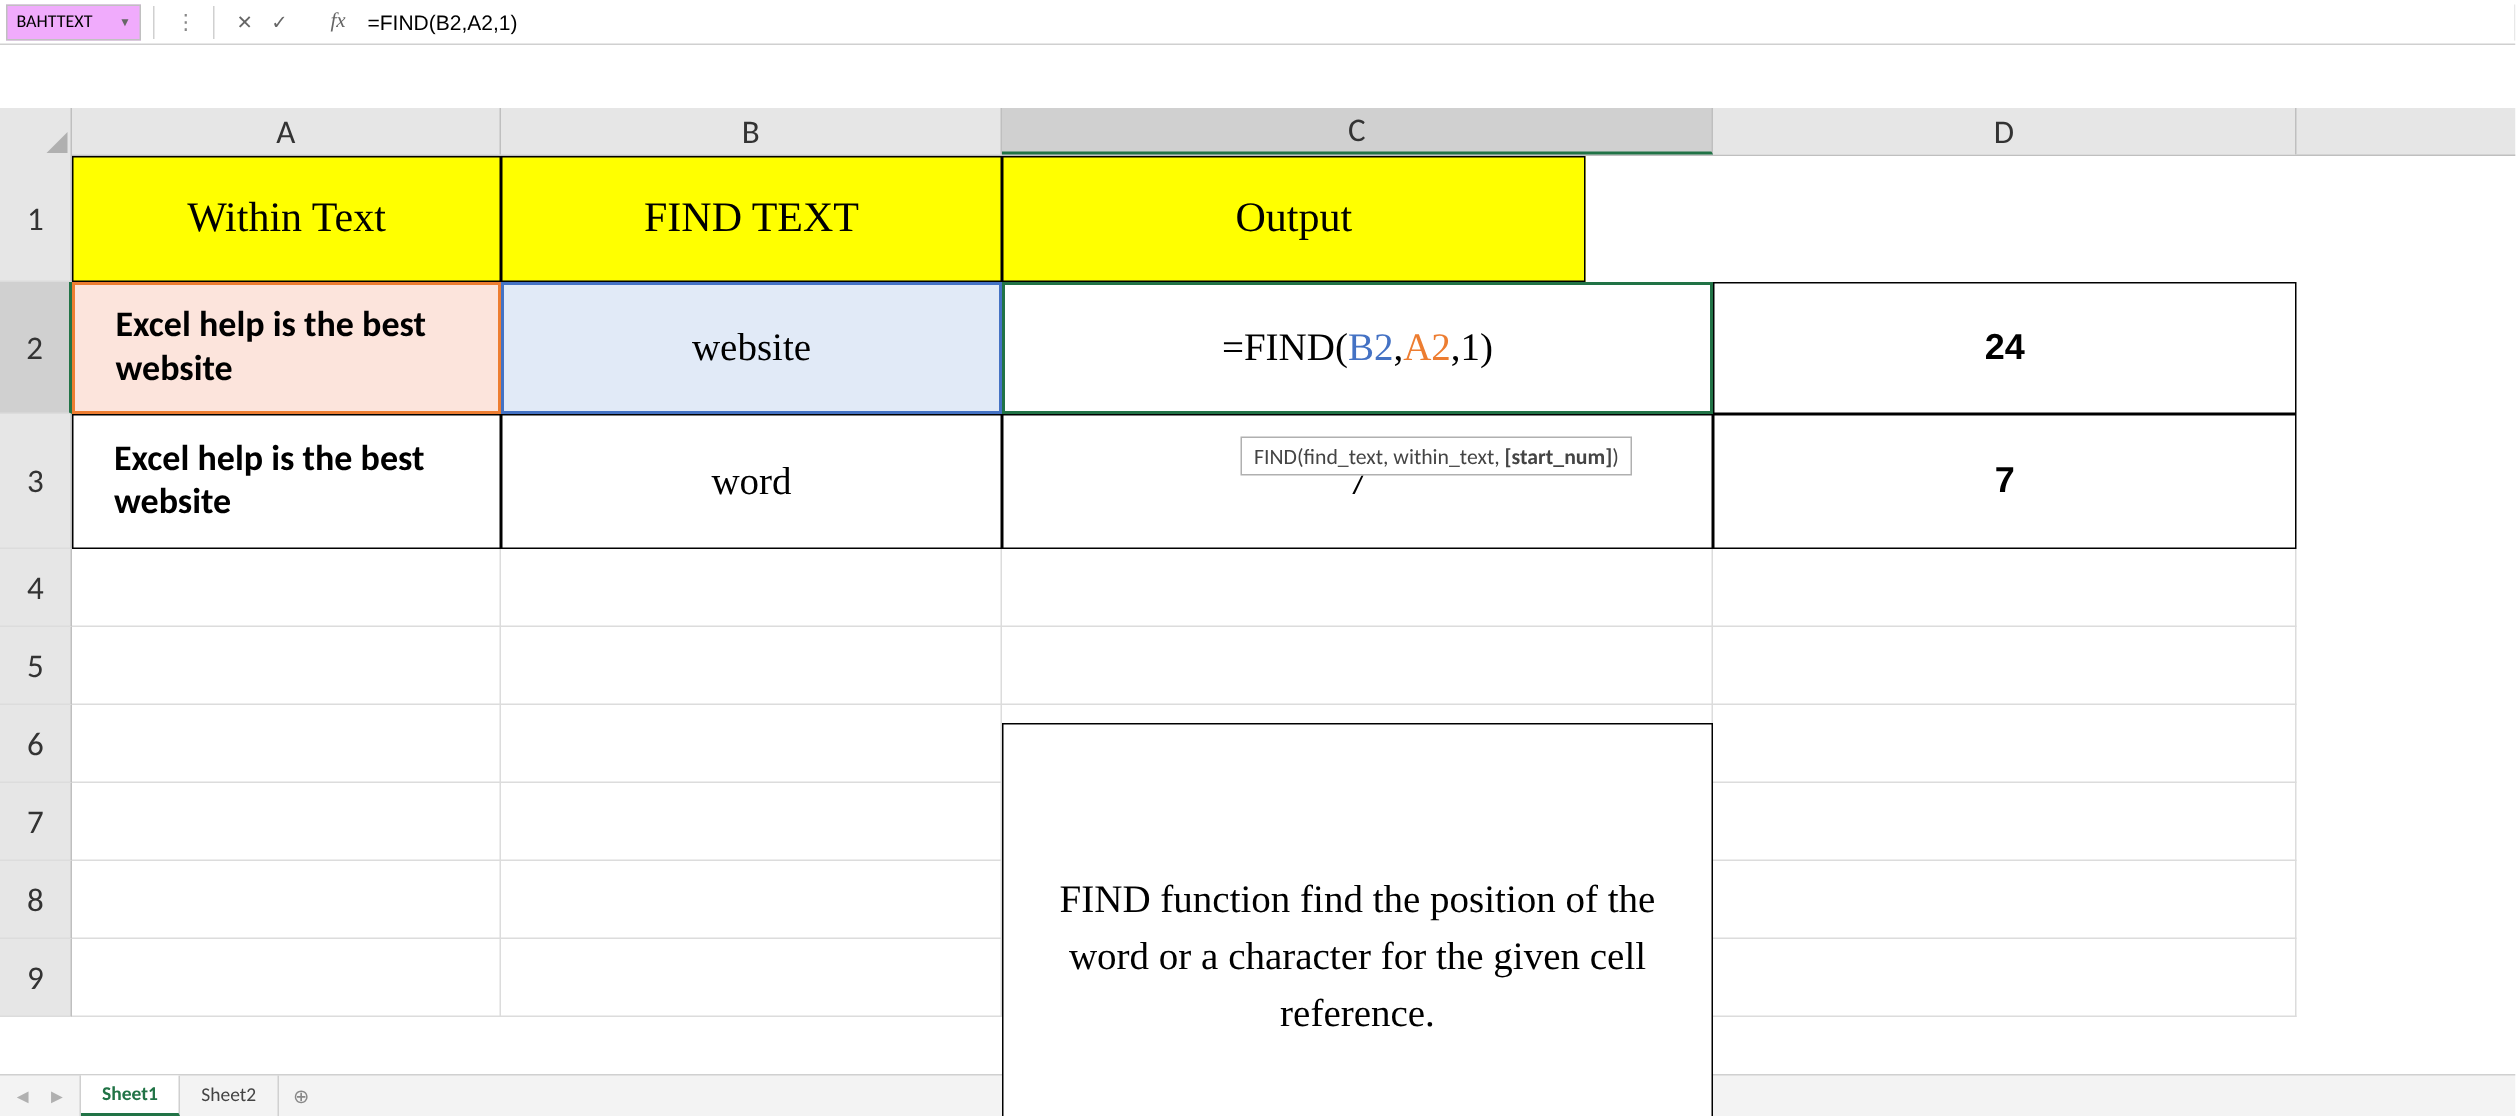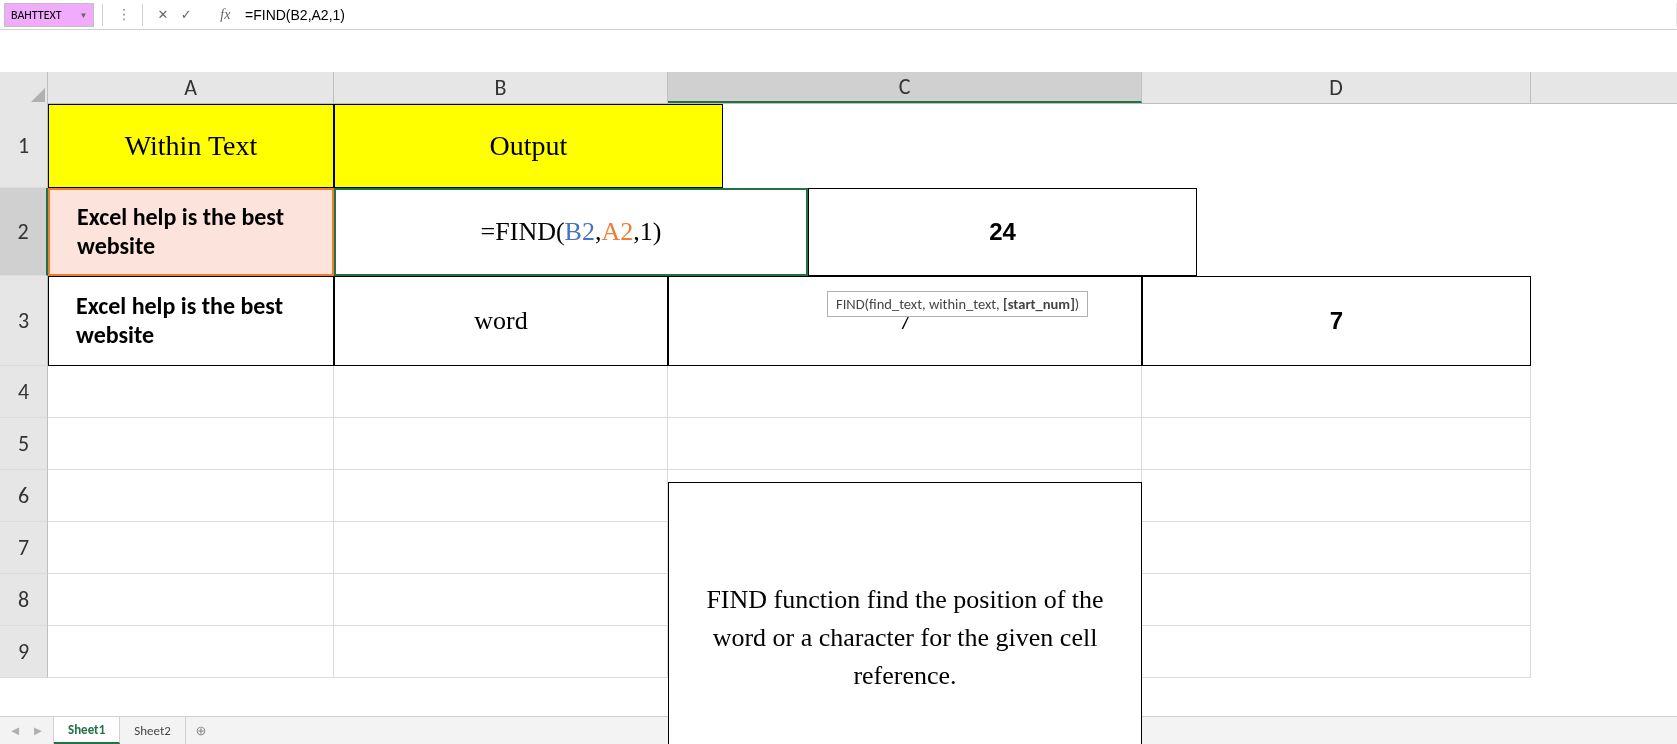--- a/index.html
+++ b/index.html
@@ -114,31 +114,37 @@
 
   <div class="data-rows">
 
     <div class="row r1">
       <div class="row-head">
           <span>1</span>
         </div>
       <div class="cell cA hdr">
           <span>Within Text</span>
         </div>
+      <div class="cell cB hdr">
+          <span>FIND TEXT</span>
+        </div>
       <div class="cell cD hdr">
           <span>Output</span>
         </div>
     </div>
 
     <div class="row r2">
       <div class="row-head active">
           <span>2</span>
         </div>
       <div class="cell cA a-cell ref-A2">
           <span>Excel help is the best website</span>
+        </div>
+      <div class="cell cB b-cell ref-B2">
+          <span>website</span>
         </div>
       <div class="cell cC edit-cell">
         <span>
           <span>=FIND(</span><span class="f-blue">B2</span><span>,</span><span class="f-red">A2</span><span>,1</span><span>)</span>
         </span>
       </div>
       <div class="cell cD d-cell">
           <span>24</span>
         </div>
     </div>

